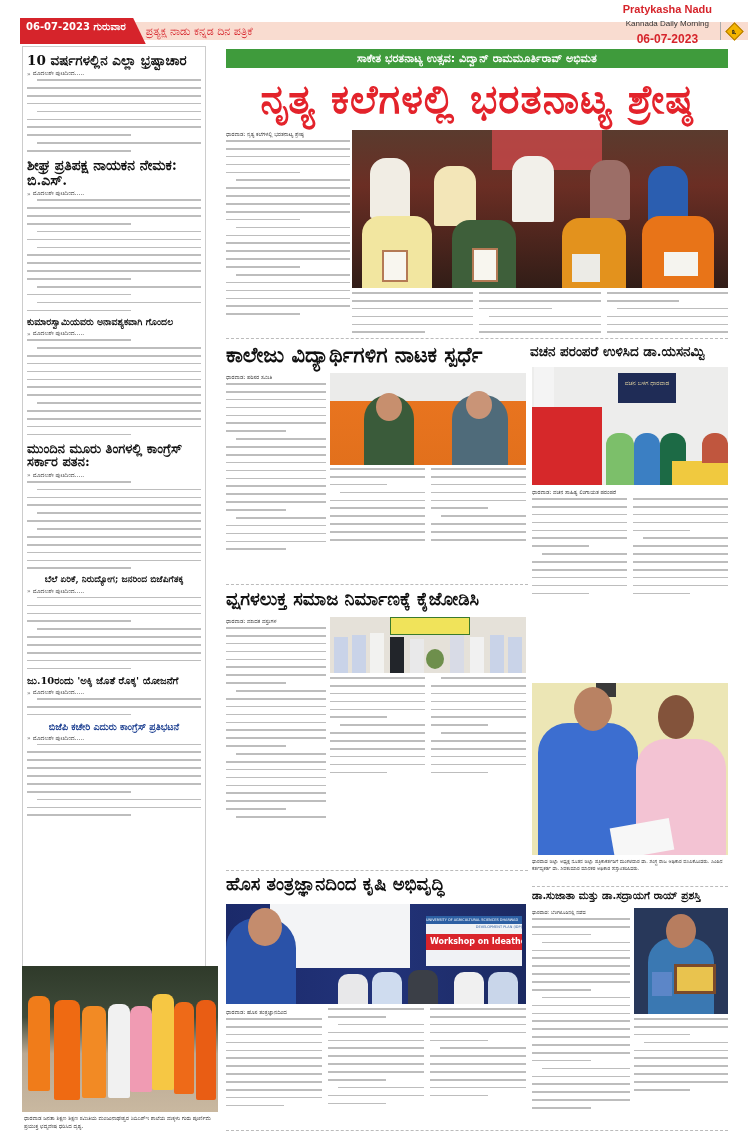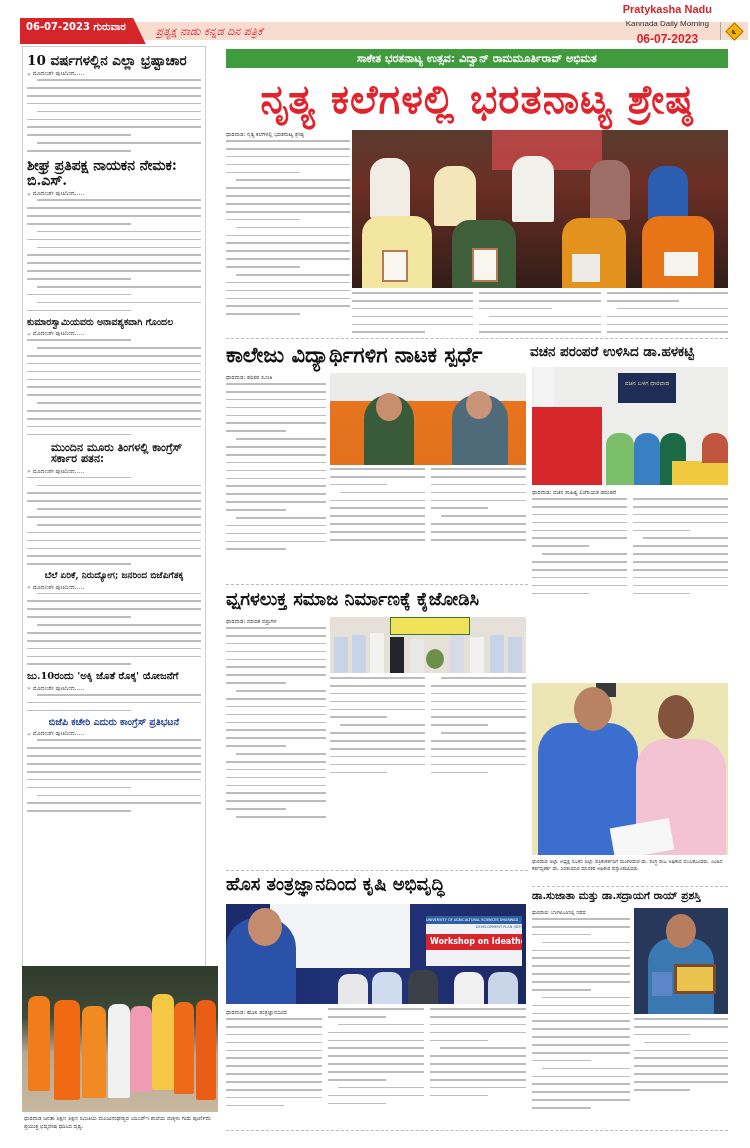--- a/index.html
+++ b/index.html
@@ -2,21 +2,21 @@
 <html><head>
 <meta charset="utf-8">
 <style>
   * { box-sizing: border-box; margin: 0; padding: 0; }
   html, body { width: 750px; height: 1148px; background: #ffffff; overflow: hidden; }
   body { font-family: "DejaVu Sans", sans-serif; color: #222; position: relative; }
 
   
   .masthead { position: absolute; left: 20px; top: 22px; width: 728px; height: 18px; background: #f9dcd0; display: flex; align-items: center; }
   .mast-date { background: #d6242b; color: #fff; font-size: 10px; font-weight: bold; height: 26px; line-height: 18px; padding: 0 20px 0 6px; clip-path: polygon(0 0, 90% 0, 100% 100%, 0 100%); white-space: nowrap; }
-  .mast-kannada { color: #d6242b; font-size: 11px; margin-left: 10px; white-space: nowrap; font-style: italic; }
+  .mast-kannada { color: #d6242b; font-size: 11px; white-space: nowrap; }
   .mast-right { margin-left: auto; display: flex; align-items: center; gap: 4px; white-space: nowrap; padding-right: 8px; flex-direction: column; }
   .mast-brand { color: #d6242b; font-weight: bold; font-size: 11px; font-family: "Liberation Sans", sans-serif; }
   .mast-sub { color: #333; font-size: 8px; font-family: "Liberation Sans", sans-serif; }
   .mast-date2 { color: #d6242b; font-weight: bold; font-size: 12px; font-family: "Liberation Sans", sans-serif; }
   .mast-day { color: #333; font-size: 8px; font-family: "Liberation Sans", sans-serif; }
   .mast-badge { width: 28px; height: 18px; border-left: 1px solid #aaa; display: flex; align-items: center; justify-content: center; }
   .badge-shape { width: 13px; height: 13px; background: #f4b400; transform: rotate(45deg); display: flex; align-items: center; justify-content: center; border: 1px solid #b27a00; }
   .badge-shape span { transform: rotate(-45deg); font-size: 8px; font-weight: bold; color: #222; }
 
   
@@ -122,21 +122,21 @@
       <i></i>
       <i></i>
       <i></i>
       <i class="ind"></i>
       <i></i>
       <i></i>
       <i></i>
       <i class="short"></i>
   </div>
 
-  <div class="kh l-sub" style="font-size:11px;margin-left:24px;">ಮುಂದಿನ ಮೂರು ತಿಂಗಳಲ್ಲಿ ಕಾಂಗ್ರೆಸ್ ಸರ್ಕಾರ ಪತನ:</div>
+  <div class="kh l-sub" style="font-size:13px;">ಮುಂದಿನ ಮೂರು ತಿಂಗಳಲ್ಲಿ ಕಾಂಗ್ರೆಸ್ ಸರ್ಕಾರ ಪತನ:</div>
   <div class="byline">
       <span class="arr">»</span>
       <span>ಮೊದಲಶೇ ಪುಟದಿಂದ.....</span>
     </div>
   <div class="lines">
     <i class="short"></i>
       <i class="ind"></i>
       <i></i>
       <i></i>
       <i class="ind"></i>
@@ -344,21 +344,21 @@
       <i></i>
       <i></i>
       <i class="short"></i>
       <i class="ind"></i>
       <i></i>
       <i></i>
       <i></i>
     </div>
 </div>
 
-<div class="sec-head" style="left:530px; top:343px; font-size:13.5px;">ವಚನ ಪರಂಪರೆ ಉಳಿಸಿದ ಡಾ.ಹಳಕಟ್ಟಿ</div>
+<div class="sec-head" style="left:530px; top:343px; font-size:13.5px;">ವಚನ ಪರಂಪರೆ ಉಳಿಸಿದ ಡಾ.ಯಸನಮ್ಟಿ</div>
 
 <div class="pic" style="position:absolute; left:532px; top:367px; width:196px; height:118px; background:#ededec;">
   <div style="position:absolute; left:86px; top:6px; width:58px; height:30px; background:#1f2c56; color:#e7d7a3; font-size:6px; text-align:center; padding-top:6px;">ವಚನ ಬಳಗ ಧಾರವಾಡ</div>
   <div style="position:absolute; left:2px; top:0; width:20px; height:60px; background:#f4f4f4;"></div>
   <div style="position:absolute; left:0; top:40px; width:70px; height:78px; background:#d6282a;"></div>
   <div style="position:absolute; left:74px; top:66px; width:28px; height:52px; background:#7cbf6a; border-radius:12px 12px 0 0;"></div>
   <div style="position:absolute; left:102px; top:66px; width:26px; height:52px; background:#3b7fc3; border-radius:12px 12px 0 0;"></div>
   <div style="position:absolute; left:128px; top:66px; width:26px; height:52px; background:#1c6a45; border-radius:12px 12px 0 0;"></div>
   <div style="position:absolute; left:140px; top:94px; width:56px; height:24px; background:#f0c93f;"></div>
   <div style="position:absolute; left:170px; top:66px; width:26px; height:30px; background:#c0563e; border-radius:12px 12px 0 0;"></div>

